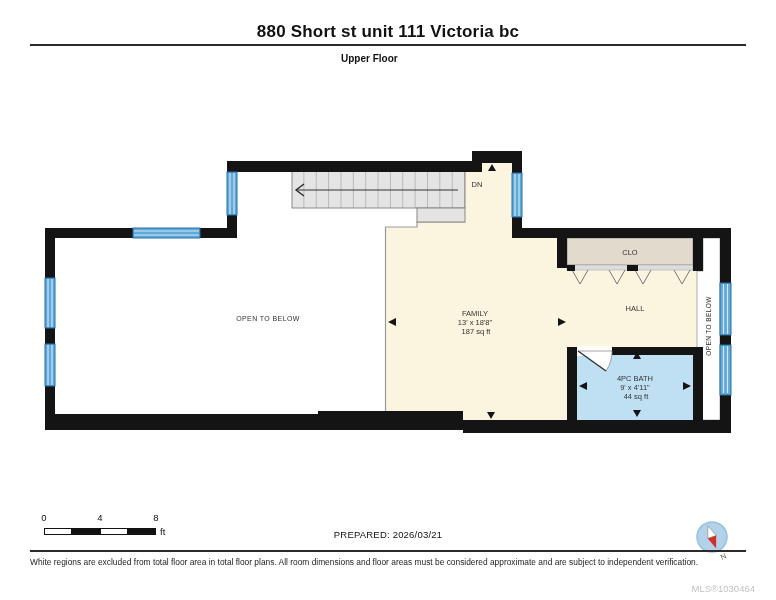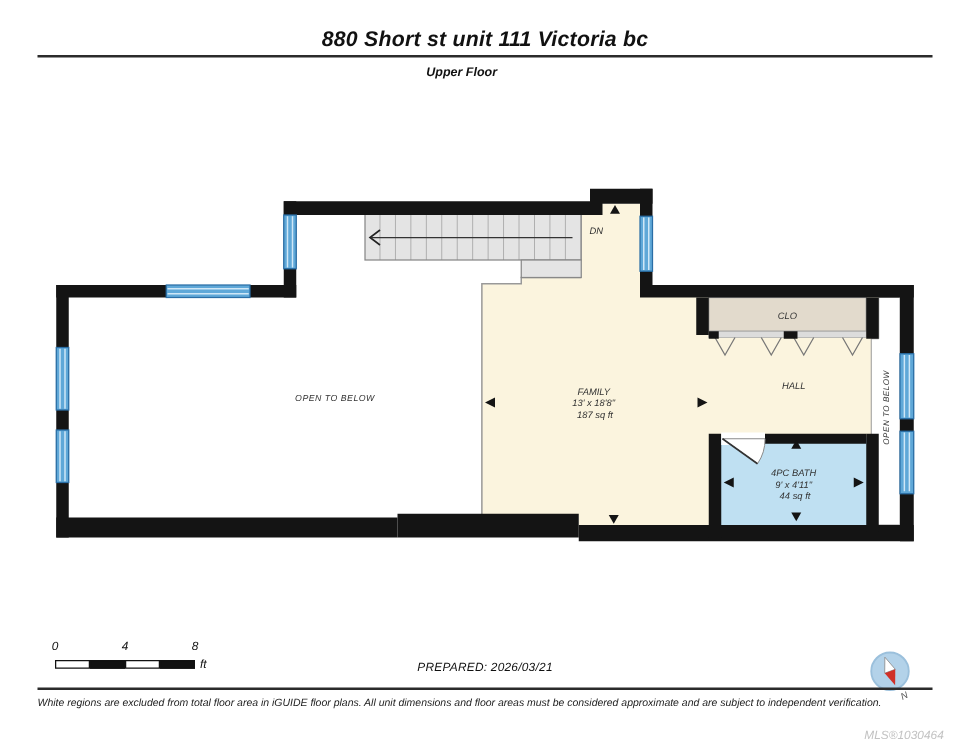--- a/index.html
+++ b/index.html
@@ -1,17 +1,17 @@
 <!DOCTYPE html>
 <html><head>
 <meta charset="utf-8">
 <style>
   html,body{margin:0;padding:0;background:#fff;}
   .page{position:relative;width:776px;height:600px;background:#fff;overflow:hidden;
-        font-family:"Liberation Sans",sans-serif;color:#111;font-style:italic;}
+        font-family:"Liberation Sans",sans-serif;color:#111;}
   .title{position:absolute;top:22px;left:0;width:100%;text-align:center;
          font-size:17px;font-weight:bold;letter-spacing:.2px;}
   .rule{position:absolute;left:30px;right:30px;height:2px;background:#2b2b2b;}
   .rule-top{top:44px;}
   .rule-bottom{top:550px;}
   .floor-header{position:absolute;top:53px;left:341px;display:flex;gap:9px;font-size:10px;}
   .floor-name{font-weight:bold;}
   .floor-areas div{line-height:13px;}
   svg{position:absolute;top:0;left:0;}
   .wall{fill:#141414;}
@@ -197,16 +197,16 @@
       <div class="seg w"></div>
         <div class="seg b"></div>
         <div class="seg w"></div>
         <div class="seg b"></div>
     </div>
     <span class="ft-label">ft</span>
   </div>
 
   <div class="prepared">PREPARED: 2026/03/21</div>
   <div class="rule rule-bottom"></div>
-  <div class="disclaimer">White regions are excluded from total floor area in iGUIDE floor plans. All unit dimensions and floor areas must be considered approximate and are subject to independent verification.</div>
+  <div class="disclaimer">White regions are excluded from total floor area in total floor plans. All room dimensions and floor areas must be considered approximate and are subject to independent verification.</div>
   <div class="mls">MLS®1030464</div>
 
 </div>
 
 </body></html>

